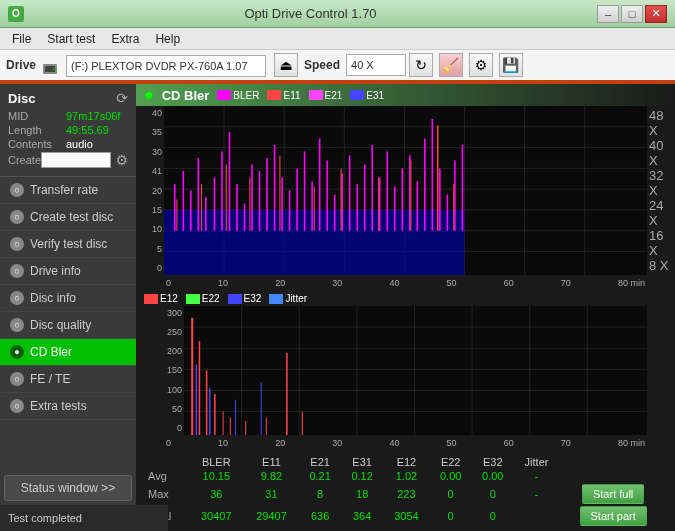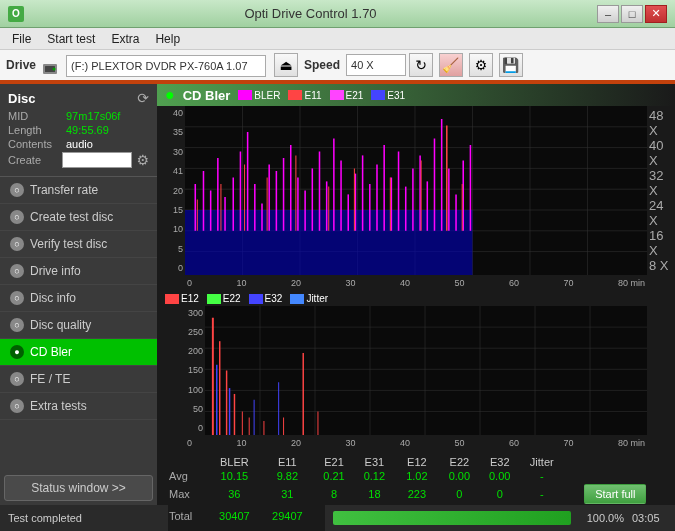--- a/index.html
+++ b/index.html
@@ -120,21 +120,21 @@
     }
 
     
     .main-area {
       display: flex;
       height: calc(531px - 28px - 22px - 34px);
     }
 
     
     .sidebar {
-      width: 157px;
+      width: 136px;
       background: #3a3a3a;
       display: flex;
       flex-direction: column;
       flex-shrink: 0;
     }
 
     .disc-panel {
       background: #3a3a3a;
       padding: 6px 8px;
       border-bottom: 1px solid #555;
@@ -801,26 +801,19 @@
               <td>3054</td>
               <td>0</td>
               <td>0</td>
               <td></td>
               <td><button class="start-btn">Start part</button></td>
             </tr>
           </tbody>
       </table>
     </div>
 
-    <div class="bottom-status">
-      <div class="progress-bar-container">
-        <div class="progress-bar-fill" id="progress-fill" style="width:100%;"></div>
-      </div>
-      <span class="progress-text">100.0%</span>
-      <span class="time-text">03:05</span>
-    </div>
   </div>
 
 </div>
 
 <div style="position:absolute;bottom:0;left:0;width:168px;height:26px;background:#2a2a2a;display:flex;align-items:center;padding:0 8px;">
   <span style="color:#ccc;font-size:11px;">Test completed</span>
 </div>
 
 </body></html>

